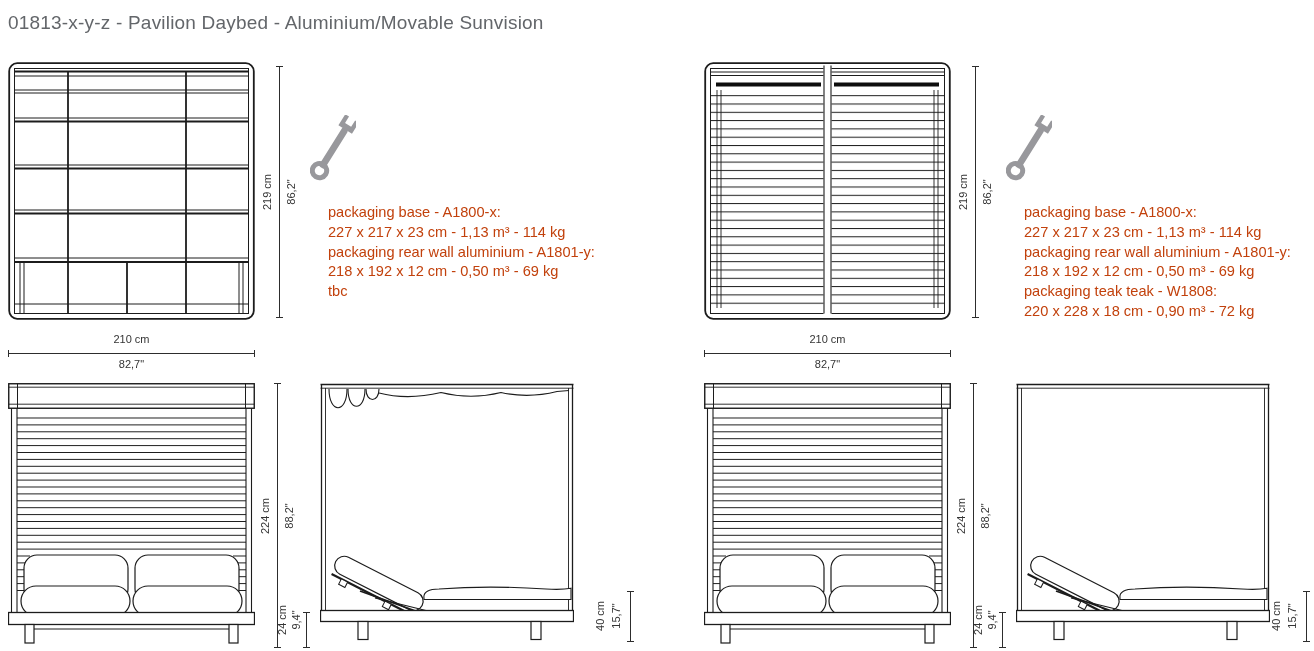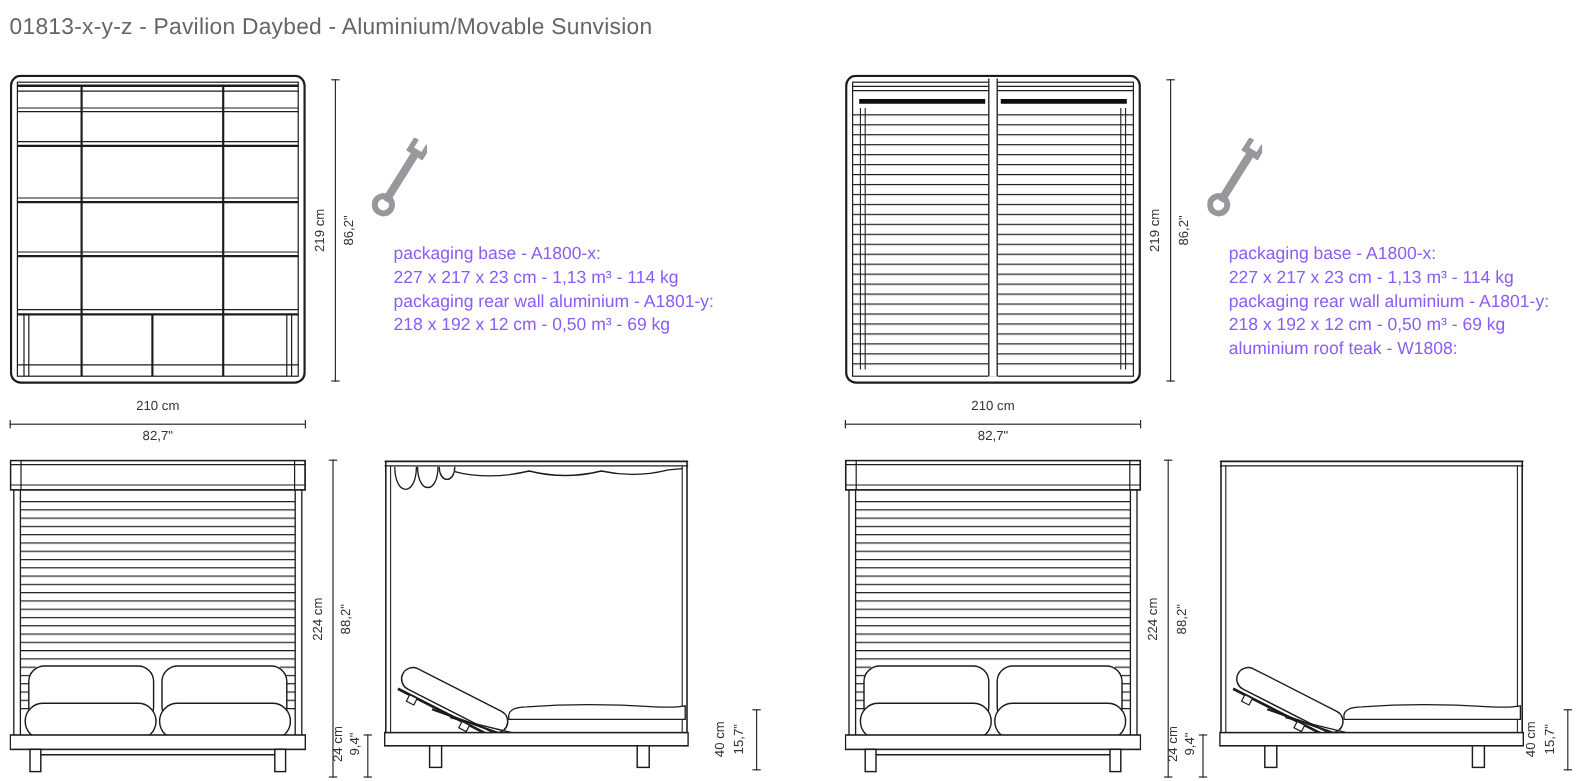--- a/index.html
+++ b/index.html
@@ -4,21 +4,21 @@
 <style>
   *{margin:0;padding:0;box-sizing:border-box}
   html,body{background:#fff;width:1314px;height:651px;overflow:hidden;
     font-family:"Liberation Sans",sans-serif}
   .canvas{position:relative;width:1314px;height:651px;background:#fff}
   .panel{position:absolute;top:0;height:651px}
   .title{position:absolute;left:8px;top:12px;font-size:19px;letter-spacing:.2px;
     color:#63666a;white-space:nowrap;font-weight:400}
   .drawing{position:absolute;display:block}
   .pack{position:absolute;left:328px;top:203px;font-size:14.6px;line-height:19.8px;
-    color:#8b5cf6;white-space:nowrap}
+    color:#c2410c;white-space:nowrap}
   .wrench{position:absolute;left:310px;top:114px;width:46px;height:68px}
   
   .vdim,.hdim,.sdim{position:absolute}
   .dlinev{position:absolute;width:1px;background:#2d2d2d}
   .dlinev::before,.dlinev::after{content:"";position:absolute;left:-3px;width:7px;height:1px;background:#2d2d2d}
   .dlinev::before{top:0}.dlinev::after{bottom:0}
   .dlineh{position:absolute;height:1px;background:#2d2d2d}
   .dlineh::before,.dlineh::after{content:"";position:absolute;top:-3px;width:1px;height:7px;background:#2d2d2d}
   .dlineh::before{left:0}.dlineh::after{right:0}
   .rlab{position:absolute;top:50%;font-size:11px;color:#343434;white-space:nowrap;
@@ -181,20 +181,21 @@
 
     <svg class="wrench" viewBox="0 0 46 66">
         <use href="#wrench"></use>
       </svg>
 
     <div class="pack">
       <div>packaging base - A1800-x:</div>
       <div>227 x 217 x 23 cm - 1,13 m³ - 114 kg</div>
       <div>packaging rear wall aluminium - A1801-y:</div>
       <div>218 x 192 x 12 cm - 0,50 m³ - 69 kg</div>
+      <div>tbc</div>
     </div>
 
     <div class="hdim" style="left:8px;top:332px;width:247px;height:40px">
       <span class="hlab" style="top:1px">210 cm</span>
       <div class="dlineh" style="left:0;right:0;top:21px"></div>
       <span class="hlab" style="top:26px">82,7"</span>
     </div>
 
     <svg class="drawing" style="left:8px;top:383px" width="247" height="262">
         <use href="#rv"></use>
@@ -238,21 +239,22 @@
 
     <svg class="wrench" viewBox="0 0 46 66">
         <use href="#wrench"></use>
       </svg>
 
     <div class="pack">
       <div>packaging base - A1800-x:</div>
       <div>227 x 217 x 23 cm - 1,13 m³ - 114 kg</div>
       <div>packaging rear wall aluminium - A1801-y:</div>
       <div>218 x 192 x 12 cm - 0,50 m³ - 69 kg</div>
-      <div>aluminium roof teak - W1808:</div>
+      <div>packaging teak teak - W1808:</div>
+      <div>220 x 228 x 18 cm - 0,90 m³ - 72 kg</div>
     </div>
 
     <div class="hdim" style="left:8px;top:332px;width:247px;height:40px">
       <span class="hlab" style="top:1px">210 cm</span>
       <div class="dlineh" style="left:0;right:0;top:21px"></div>
       <span class="hlab" style="top:26px">82,7"</span>
     </div>
 
     <svg class="drawing" style="left:8px;top:383px" width="247" height="262">
         <use href="#rv"></use>

